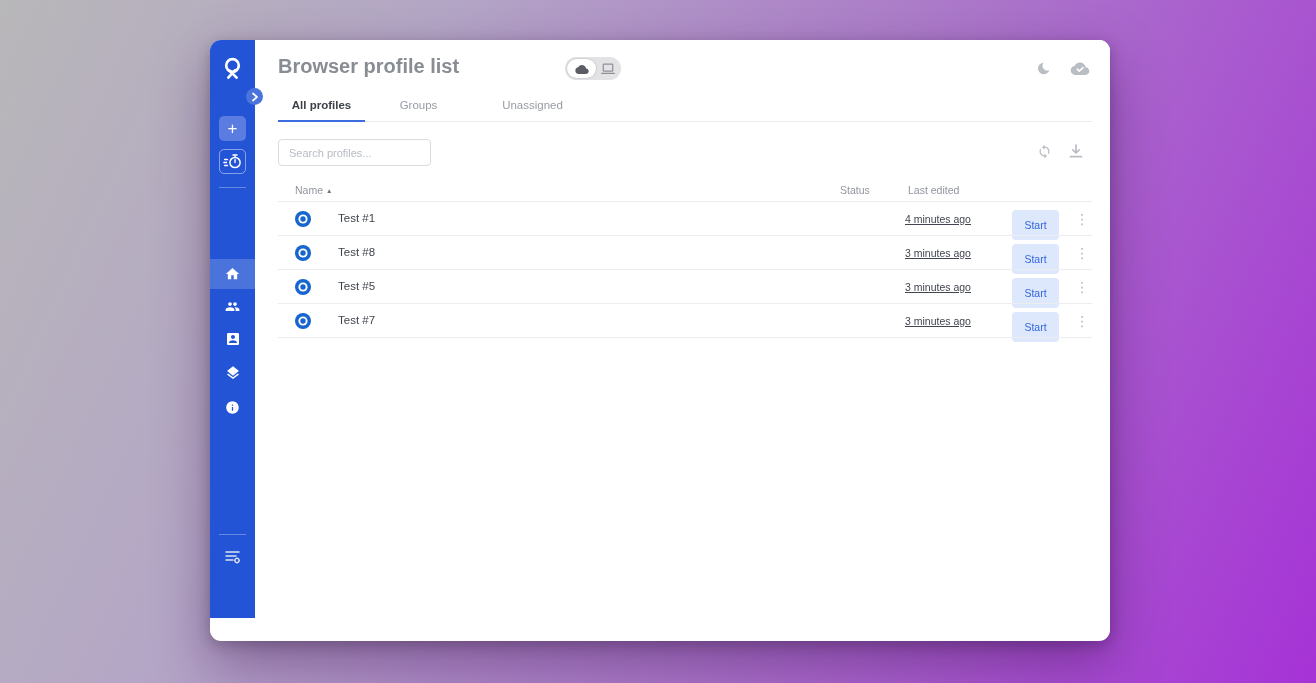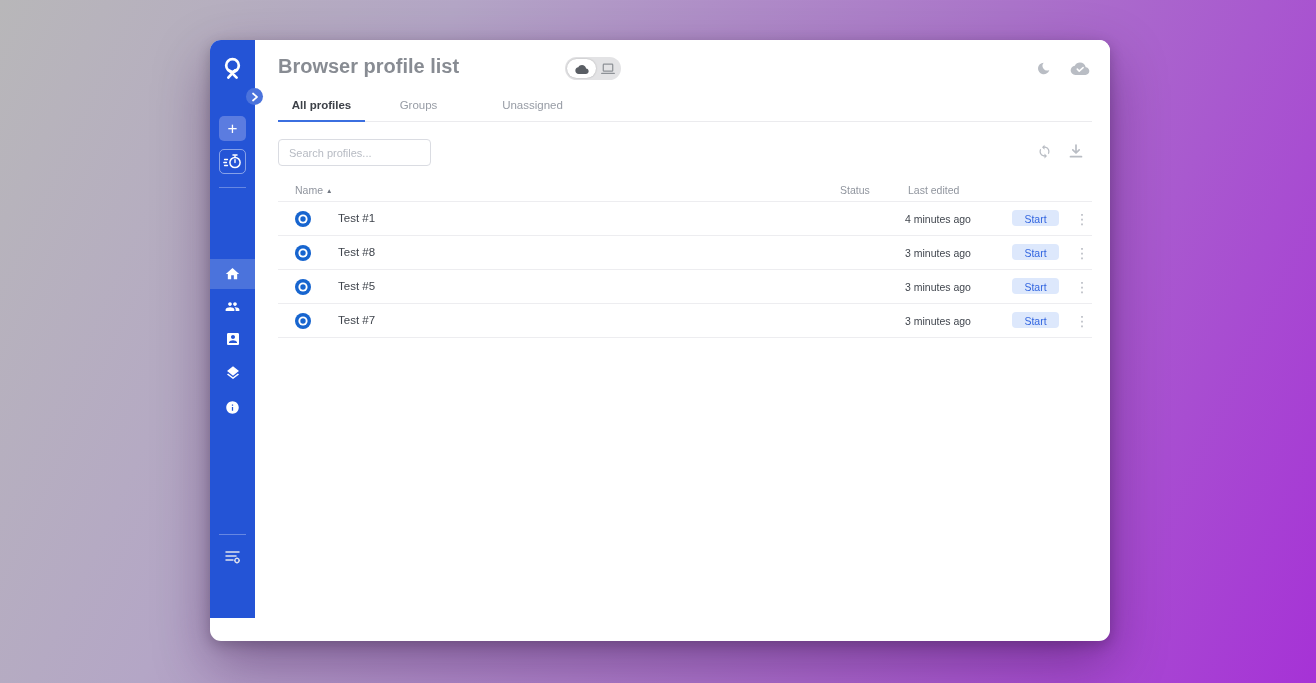--- a/index.html
+++ b/index.html
@@ -99,23 +99,23 @@
   .col-status { position:absolute; left:585px; top:3px; }
   .col-edited { position:absolute; left:653px; top:3px;text-align:right; }
   .table-header .hdr-border { position:absolute; left:23px; width:814px; bottom:0; border-bottom:1px solid #ededf0; }
 
   .rows { position:absolute; left:0; top:162px; width:100%; }
   .profile-row { position:relative; height:34px; }
   .profile-row .row-border { position:absolute; left:23px; width:814px; bottom:0; border-bottom:1px solid #ededf0; }
   .row-icon { position:absolute; left:40px; top:9px; }
   .row-name { position:absolute; left:83px; top:10px; font-size:11.5px; color:#3f444c; }
   .row-status { position:absolute; left:585px; top:11px; font-size:10.5px; color:#3f444c; }
-  .row-time { position:absolute; left:650px; top:11px; font-size:10.5px; color:#41464e; }
+  .row-time { position:absolute; left:650px; top:11px; font-size:10.5px; color:#41464e;text-decoration:underline; }
   .start-btn {
-    position:absolute; left:757px; top:8px; width:47px; height:16px; border:none; border-radius:4px;
+    position:absolute; left:757px; top:8px; width:47px; height:30px; border:none; border-radius:4px;
     background:#dde8fc; color:#3366e0; font-size:10.5px; font-weight:500;
     font-family:"Liberation Sans",sans-serif; cursor:pointer; line-height:18px; text-align:center;
   }
   .kebab { position:absolute; left:820px; top:7px; font-size:14px; color:#b2b6be;
     cursor:pointer; line-height:20px; letter-spacing:0; width:12px; text-align:center; }
 </style>
 </head>
 <body>
 
 <div class="desktop">

